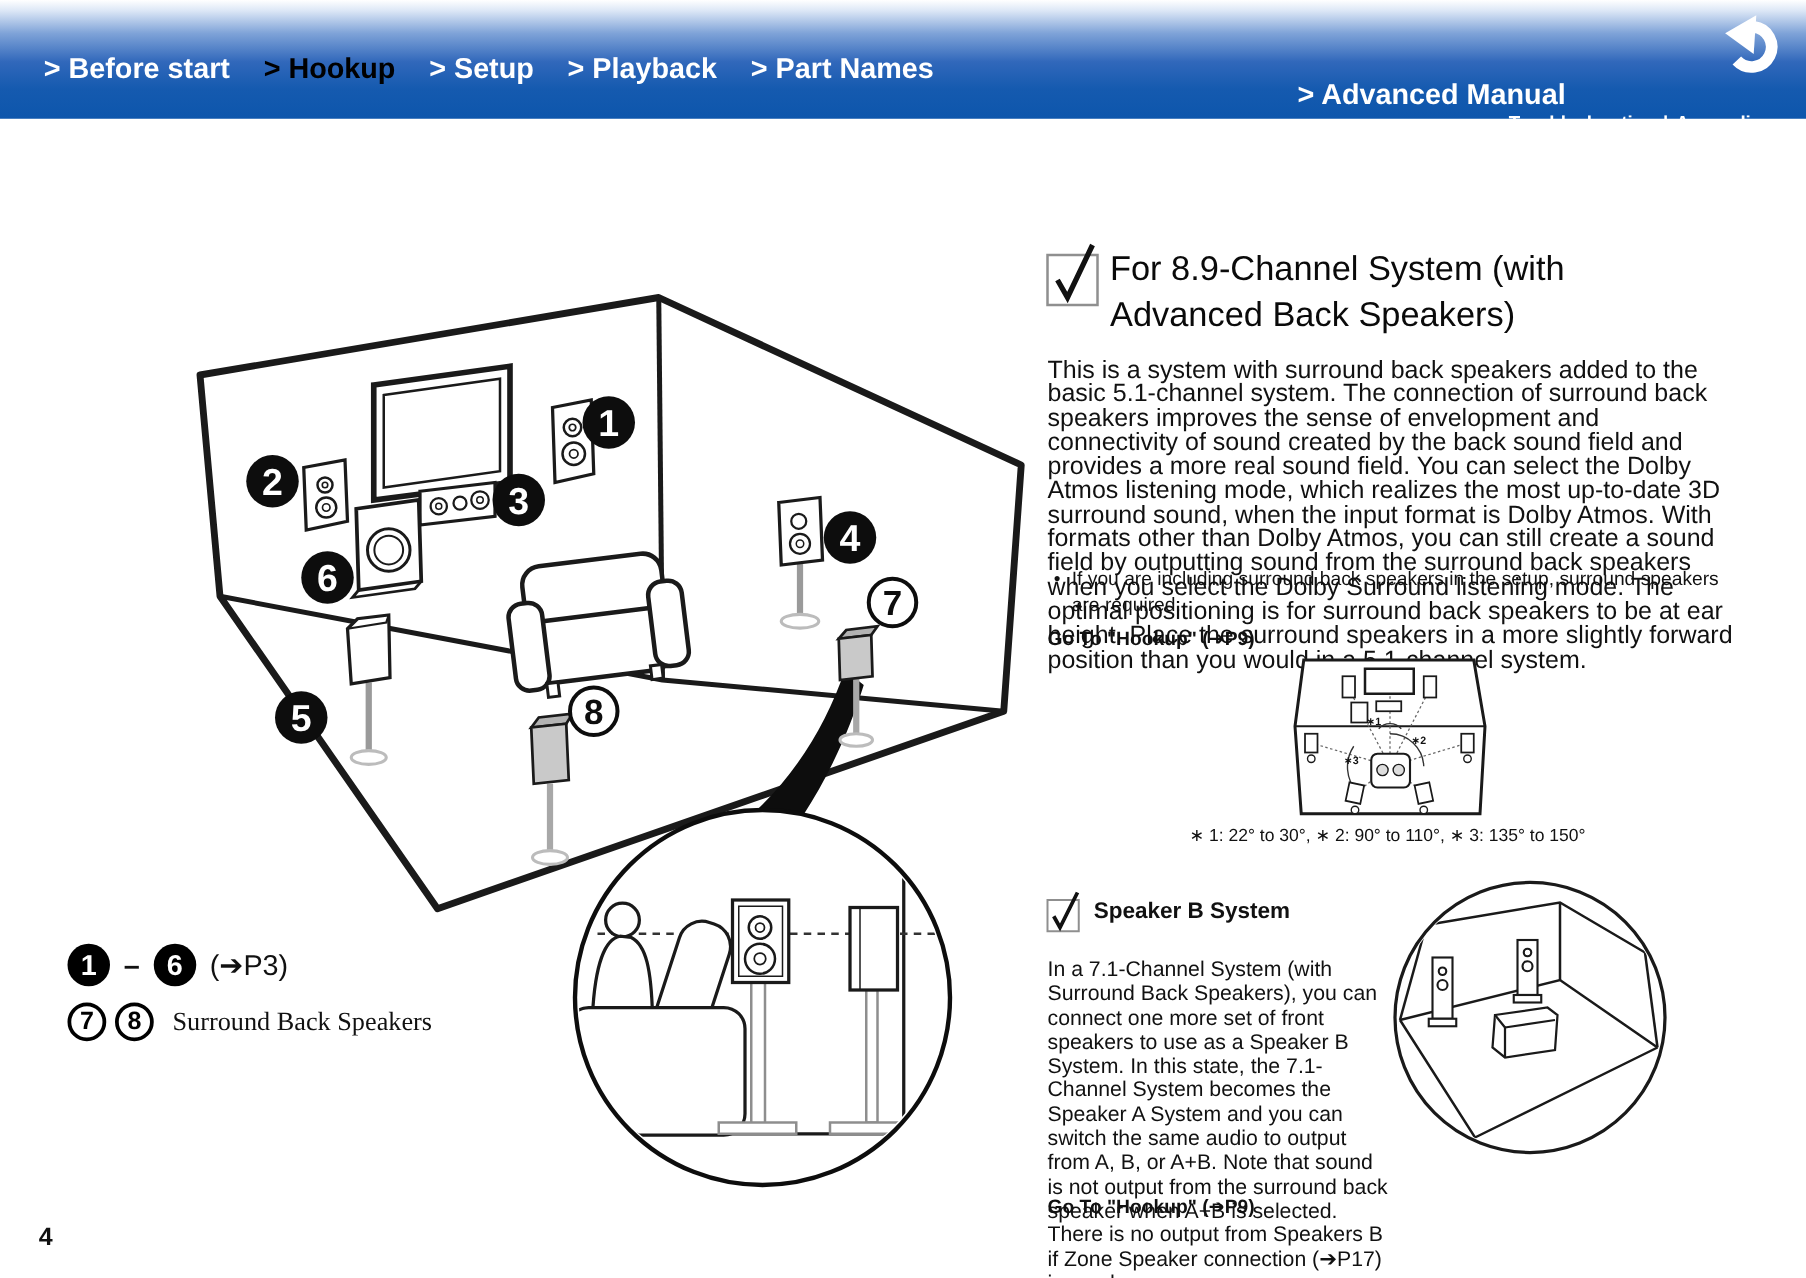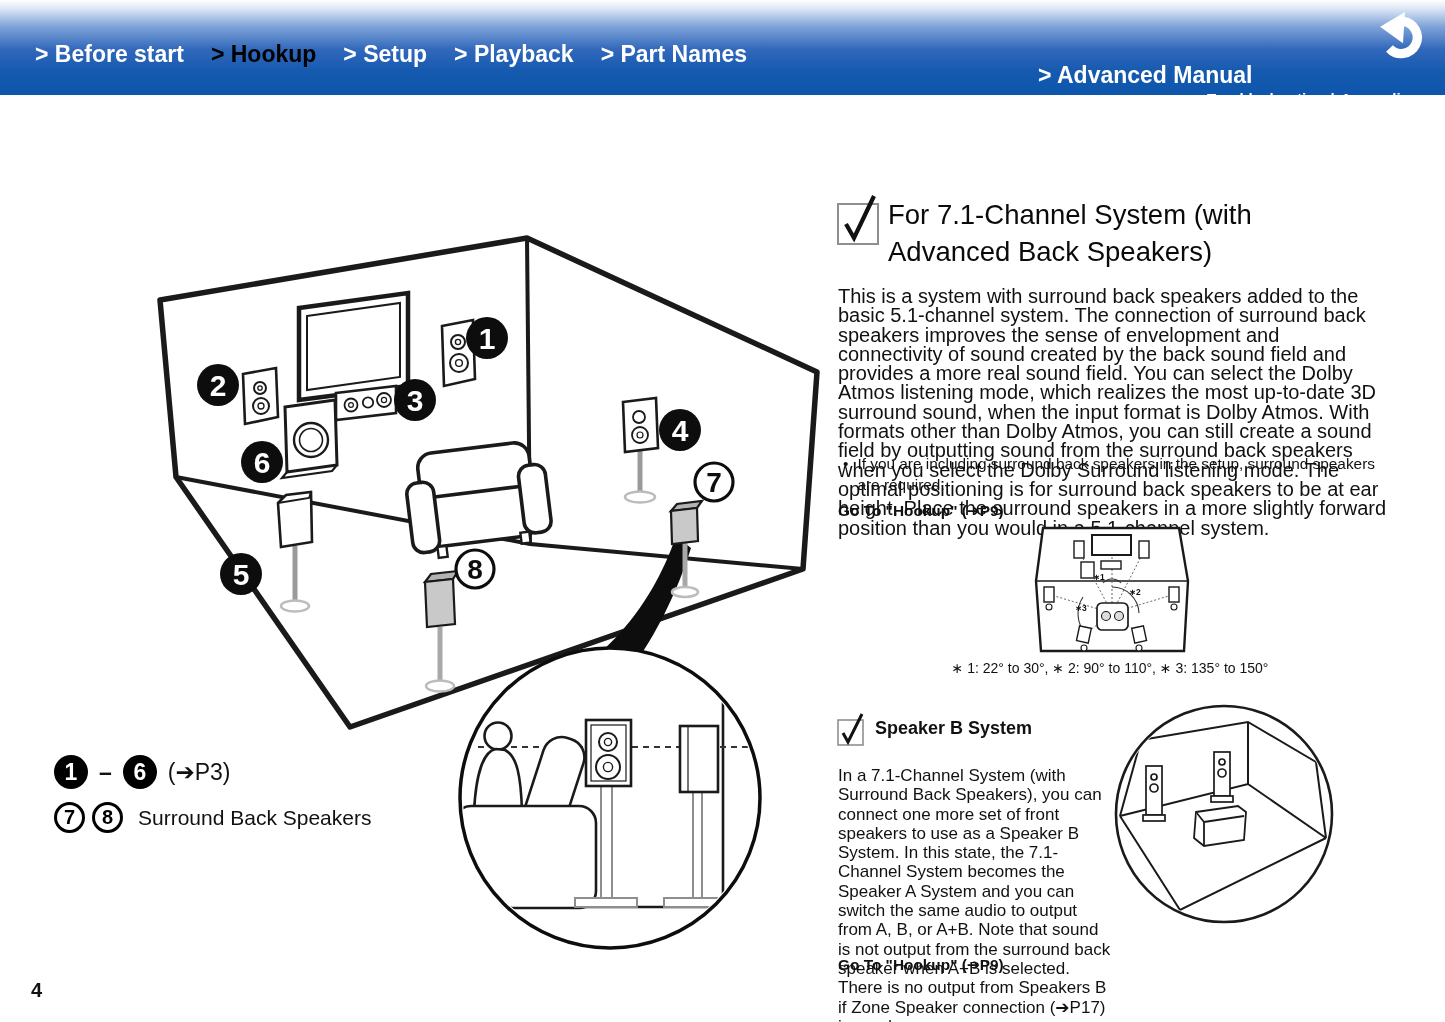--- a/index.html
+++ b/index.html
@@ -24,21 +24,21 @@
 
   .legend1 { position:absolute; left:54px; top:755px; display:flex; align-items:center; gap:11px;
     font-size:23px; }
   .legend2 { position:absolute; left:54px; top:802px; display:flex; align-items:center; gap:7px;
     font-size:21px; }
   .badge-f { display:inline-flex; width:34px; height:34px; border-radius:50%; background:#000; color:#fff;
     font-weight:bold; font-size:23px; align-items:center; justify-content:center; }
   .badge-o { display:inline-flex; width:31px; height:31px; border-radius:50%; background:#fff; color:#000;
     border:3px solid #000; font-weight:bold; font-size:20px; align-items:center; justify-content:center; }
   .legend-dash { font-weight:bold; }
-  .legend2 .lbl { margin-left:8px; }
+  .legend2 .lbl { margin-left:8px;font-family:Liberation Serif, serif; }
   .page-num { position:absolute; left:31px; top:979px; font-size:20px; font-weight:bold; }
 
   
   .sec1-check { position:absolute; left:835px; top:192px; width:48px; height:54px; }
   .sec-title { position:absolute; left:888px; top:196px; font-size:27.5px; line-height:37px; color:#0a0a0a; }
   .para1 { position:absolute; left:838px; top:287px; width:549px; font-size:20px; line-height:19.3px; }
   .bullet { position:absolute; left:843px; top:454px; width:536px; display:flex; gap:9px;
     font-size:15.4px; line-height:20.5px; }
   .goto { position:absolute; font-size:15.4px; font-weight:bold; }
   .goto1 { left:838px; top:502px; }
@@ -233,21 +233,21 @@
   <span class="lbl">Surround Back Speakers</span>
 </div>
 
 <div class="page-num">4</div>
 
 <svg class="sec1-check" viewBox="0 0 48 54">
   <rect x="3" y="12" width="40" height="40" fill="#fff" stroke="#8f8f8f" stroke-width="2"></rect>
   <path d="M11 32 L19 46 L39 4" fill="none" stroke="#111" stroke-width="4.2"></path>
 </svg>
 <div class="sec-title">
-  <div>For 7.1-Channel System (with</div>
+  <div>For 8.9-Channel System (with</div>
   <div>Advanced Back Speakers)</div>
 </div>
 
 <div class="para1">This is a system with surround back speakers added to the basic 5.1-channel system. The connection of surround back speakers improves the sense of envelopment and connectivity of sound created by the back sound field and provides a more real sound field. You can select the Dolby Atmos listening mode, which realizes the most up-to-date 3D surround sound, when the input format is Dolby Atmos. With formats other than Dolby Atmos, you can still create a sound field by outputting sound from the surround back speakers when you select the Dolby Surround listening mode. The optimal positioning is for surround back speakers to be at ear height. Place the surround speakers in a more slightly forward position than you would in a 5.1-channel system.</div>
 
 <div class="bullet">
   <span>•</span>
   <span>If you are including surround back speakers in the setup, surround speakers are required.</span>
 </div>
 

